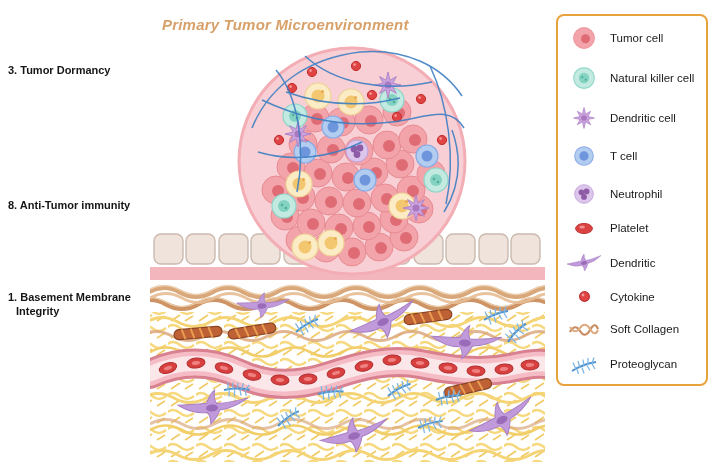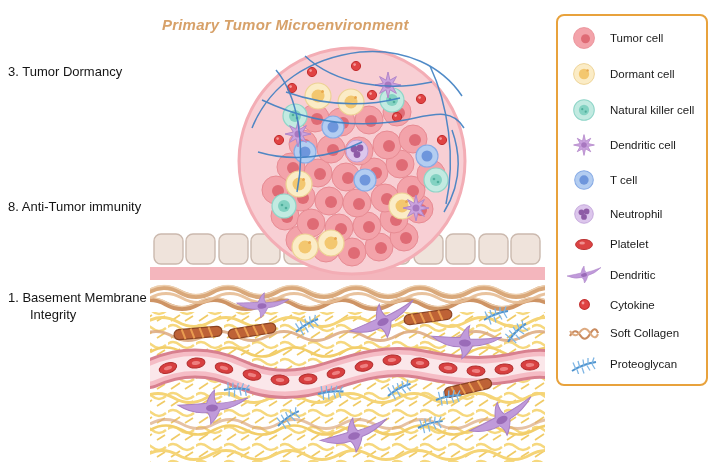--- a/index.html
+++ b/index.html
@@ -6,26 +6,26 @@
   body{
     width:718px;height:464px;position:relative;background:#ffffff;
     font-family:"Liberation Sans",sans-serif;overflow:hidden;
   }
   #stage-svg{position:absolute;left:0;top:0;z-index:1;}
   .fig-title{
     position:absolute;left:162px;top:16px;z-index:2;
     font-size:15px;font-weight:bold;font-style:italic;color:#D7A169;letter-spacing:.2px;
   }
   .side-label{
-    position:absolute;z-index:2;font-size:13px;font-weight:normal;color:#151515;
+    position:absolute;z-index:2;font-size:11px;font-weight:bold;color:#151515;
   }
   #lbl-dormancy{left:8px;top:64px;}
   #lbl-immunity{left:8px;top:199px;}
   #lbl-membrane{left:8px;top:290px;width:160px;line-height:1.3;}
-  #lbl-membrane .line2{margin-left:22px;display:block;}
+  #lbl-membrane .line2{margin-left:8px;display:block;}
   .legend{
     position:absolute;left:556px;top:14px;width:152px;height:372px;z-index:2;
     border:2px solid #E8A23C;border-radius:8px;background:#fff;box-sizing:border-box;
     display:flex;flex-direction:column;justify-content:space-between;padding:10px 6px 10px 8px;
   }
   .legend-row{display:flex;align-items:center;gap:8px;}
   .legend-icon{flex:0 0 36px;width:36px;display:flex;justify-content:center;align-items:center;}
   .legend-label{font-size:11.5px;color:#1a1a1a;white-space:nowrap;}
 </style>
 </head>
@@ -296,28 +296,20 @@
 
   <div class="legend-row">
     <span class="legend-icon">
       <svg width="24" height="24" viewBox="-16 -16 32 32">
           <use href="#tc"></use>
         </svg>
       </span>
     <span class="legend-label">Tumor cell</span>
   </div>
 
-  <div class="legend-row">
-    <span class="legend-icon">
-      <svg width="24" height="24" viewBox="-15 -15 30 30">
-          <use href="#dc"></use>
-        </svg>
-      </span>
-    <span class="legend-label">Dormant cell</span>
-  </div>
 
   <div class="legend-row">
     <span class="legend-icon">
       <svg width="24" height="24" viewBox="-14 -14 28 28">
           <use href="#nk"></use>
         </svg>
       </span>
     <span class="legend-label">Natural killer cell</span>
   </div>
 

